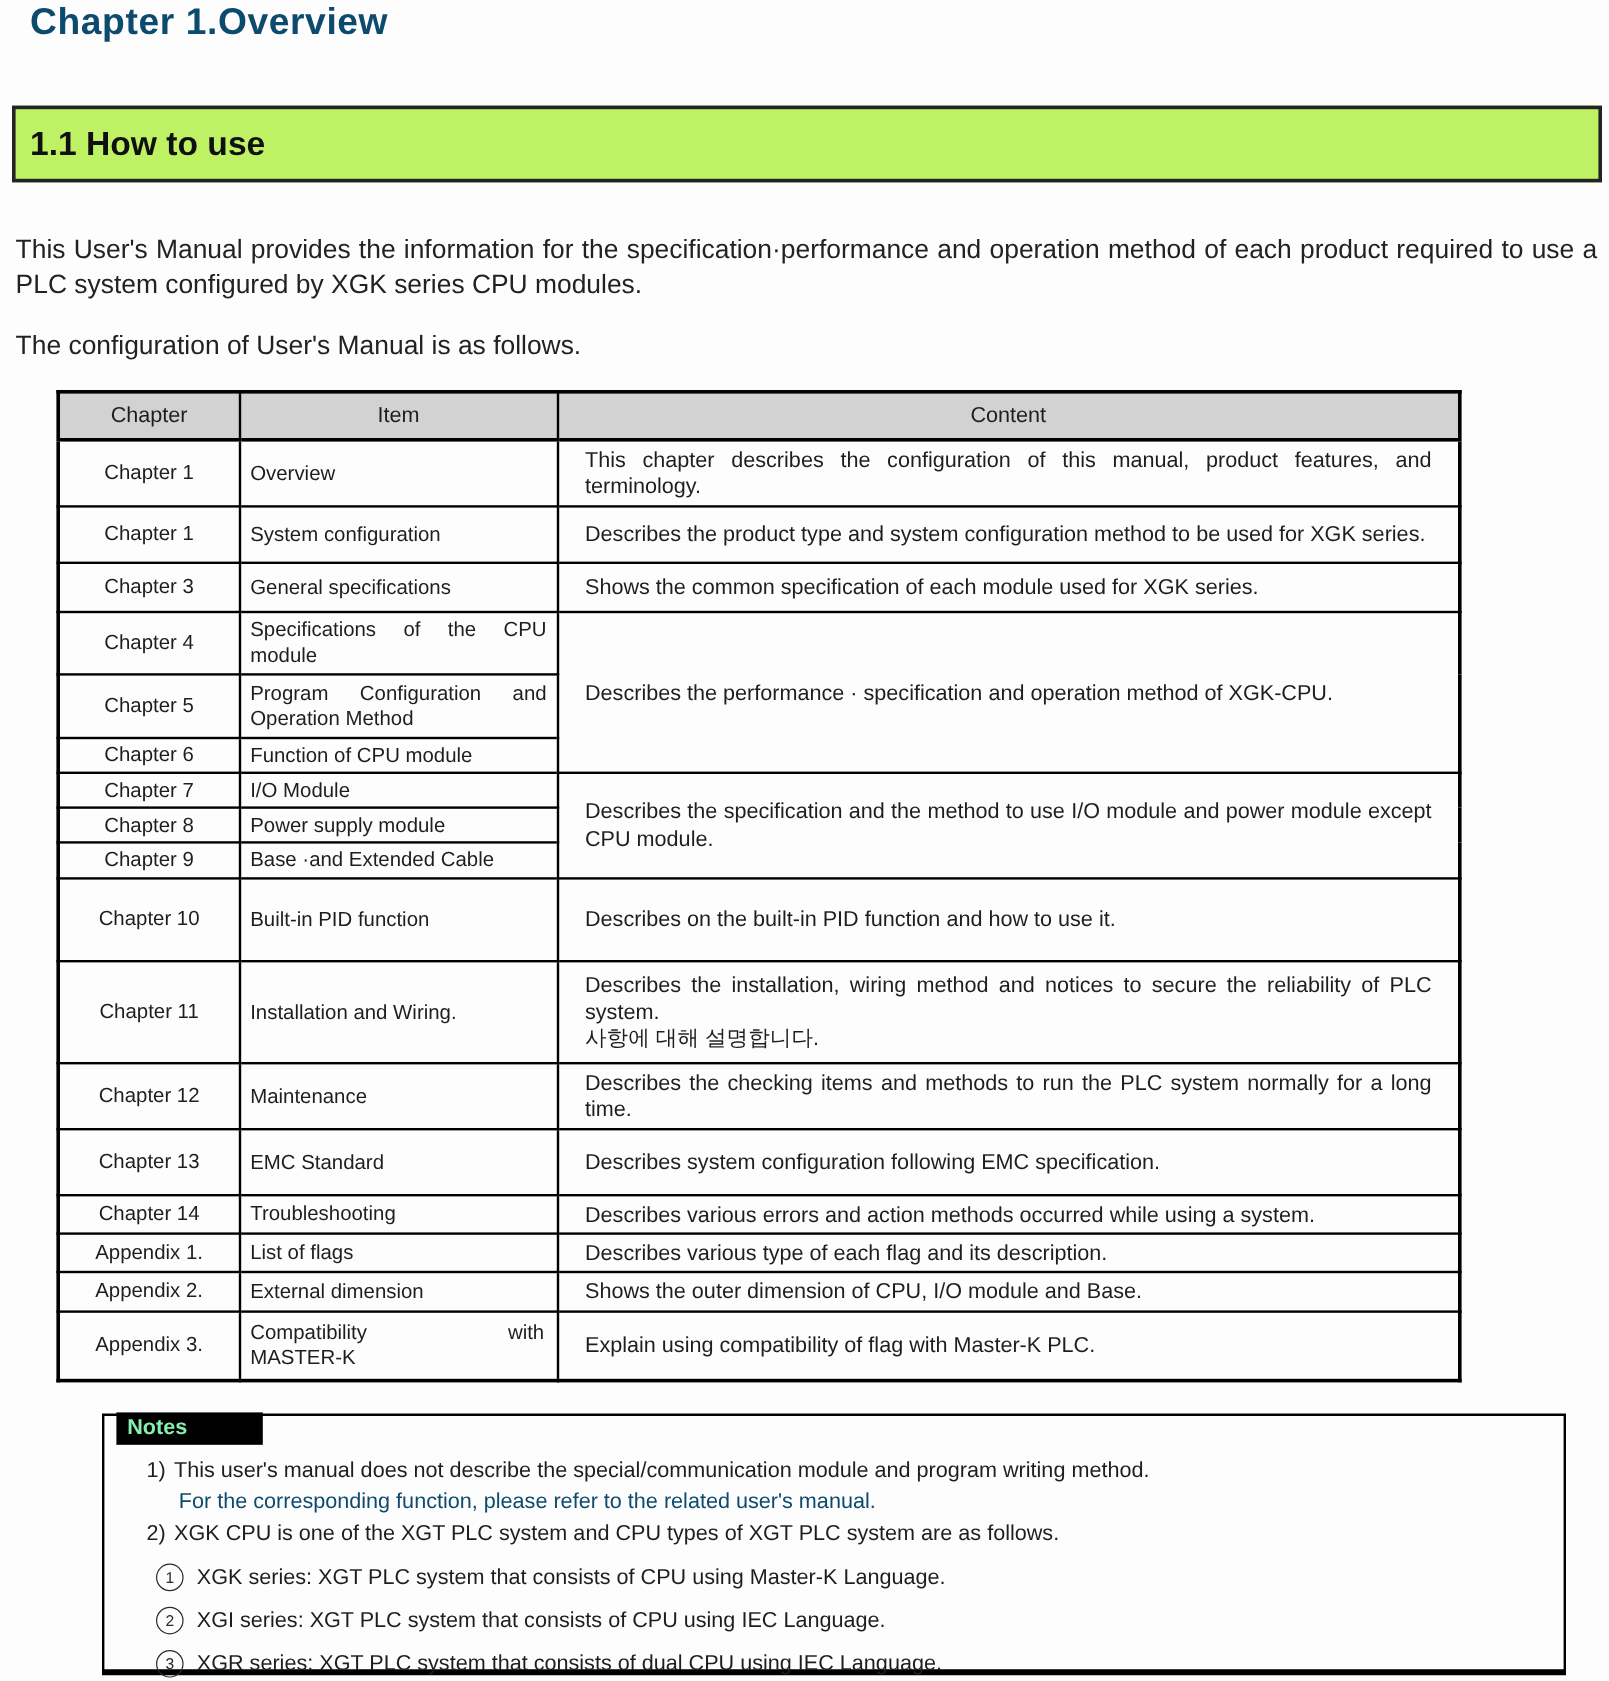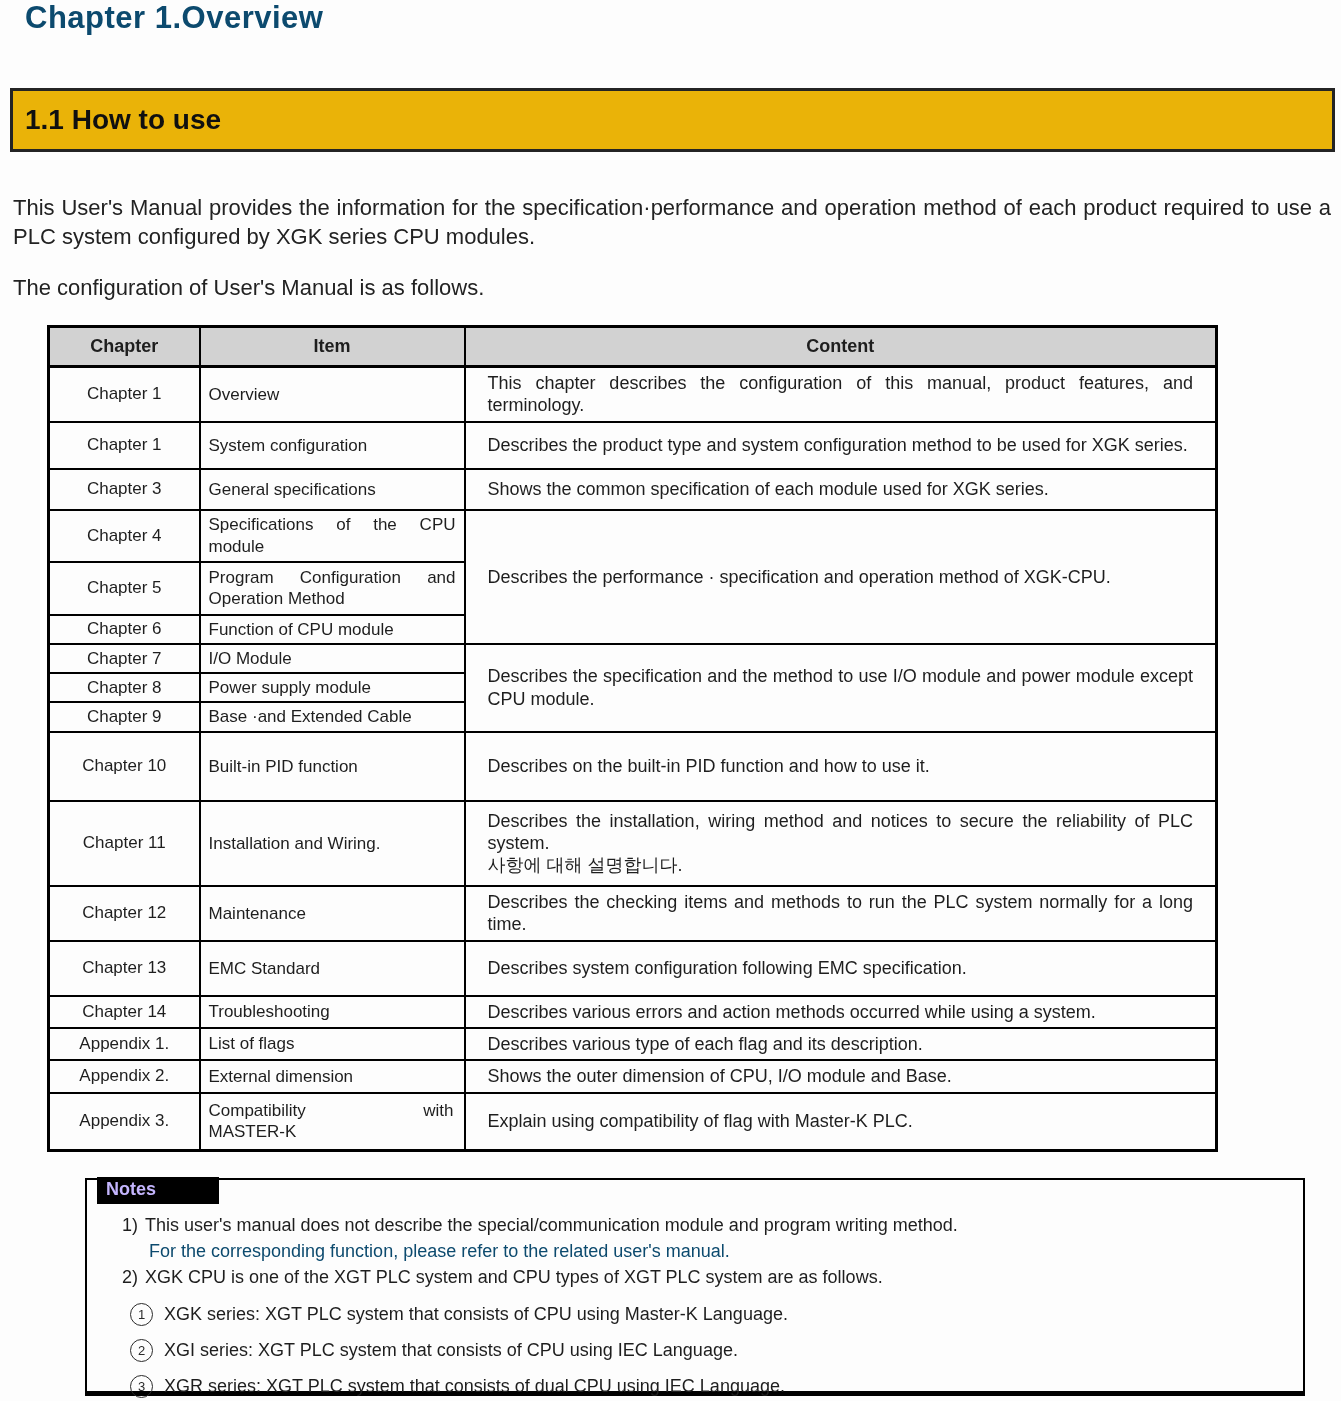--- a/index.html
+++ b/index.html
@@ -12,21 +12,21 @@
     overflow:hidden;
   }
   .title{
     position:absolute;left:25px;top:0px;
     font-size:31px;font-weight:bold;color:#0c4a6e;
     letter-spacing:0.5px;
   }
   .section-bar{
     position:absolute;left:10px;top:88px;width:1325px;height:64px;
     box-sizing:border-box;
-    background:#eab308;
+    background:#bef264;
     border:3px solid #242424;
     display:flex;align-items:center;
     padding-left:12px;
   }
   .section-bar .sec-text{
     font-size:28px;font-weight:bold;color:#101010;
   }
   .para{
     position:absolute;left:13px;width:1318px;
     font-size:22px;line-height:1.32;
@@ -42,21 +42,21 @@
     width:1168px;
     border:3px solid #000;
   }
   table.toc th, table.toc td{
     border:2px solid #000;
     box-sizing:border-box;
     color:#1e1e1e;
   }
   table.toc th{
     background:#d2d2d2;
-    font-size:18px;font-weight:bold;
+    font-size:18px;font-weight:normal;
     text-align:center;vertical-align:middle;
     height:40px;
     border-bottom:3px solid #000;
   }
   col.c1{width:151px;} col.c2{width:265px;} col.c3{width:752px;}
   td.c-chapter{
     text-align:center;vertical-align:middle;
     font-size:17px;padding:2px 4px;
   }
   td.c-item{
@@ -74,21 +74,21 @@
 
   .notes-box{
     position:absolute;left:85px;top:1178px;width:1220px;height:218px;
     box-sizing:border-box;
     border:2px solid #000;
     border-bottom:5px solid #000;
     background:#fdfdfd;
   }
   .notes-label{
     position:absolute;top:-3px;left:10px;
-    background:#000;color:#c4b5fd;
+    background:#000;color:#86efac;
     width:122px;height:27px;
     box-sizing:border-box;
     font-size:18px;font-weight:bold;
     padding:2px 0 0 9px;
   }
   .notes-body{padding:32px 24px 0 35px;}
   .note-line{
     display:flex;gap:7px;
     font-size:18px;line-height:1.45;color:#1e1e1e;
   }

